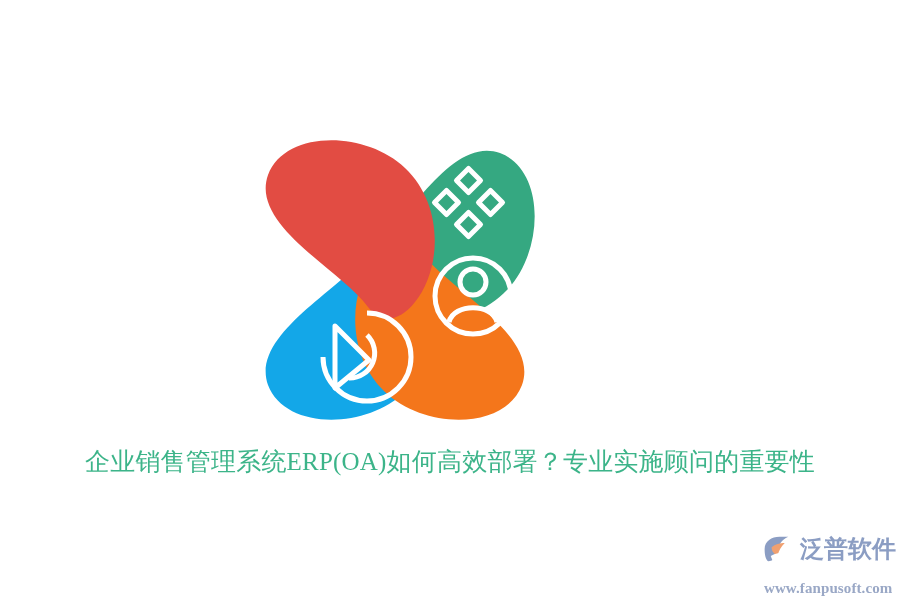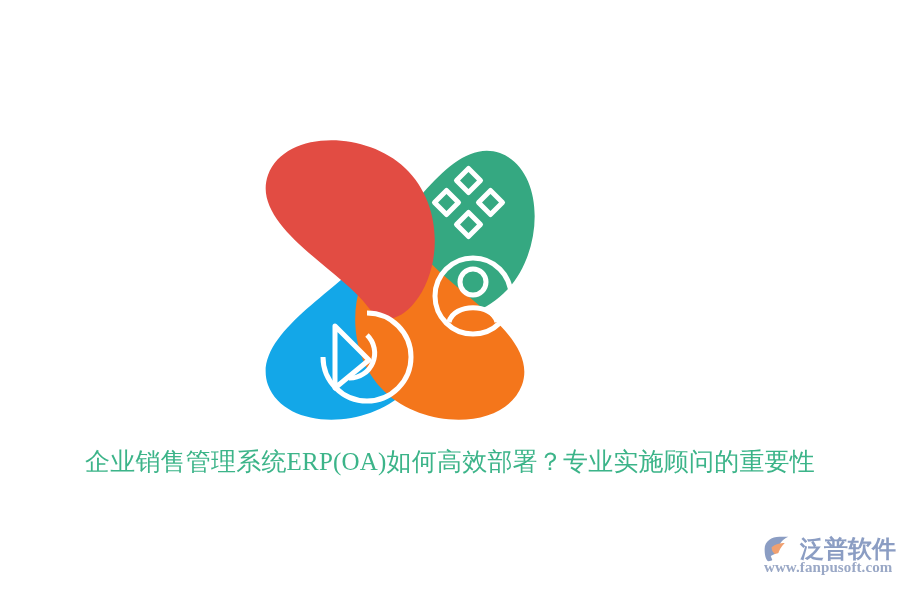--- a/index.html
+++ b/index.html
@@ -80,21 +80,21 @@
     font-size: 24px;
     font-weight: 700;
     color: #8b9dc3;
     letter-spacing: 0px;
     margin-left: 10px;
     line-height: 28px;
   }
   #watermark-url {
     position: absolute;
     left: 2px;
-    top: 26px;
+    top: 47px;
     font-family: "Liberation Serif", "DejaVu Serif", serif;
     font-size: 15px;
     font-weight: 700;
     color: #9aa8c6;
     letter-spacing: 0.1px;
     white-space: nowrap;
   }
 </style>
 </head>
 <body>

